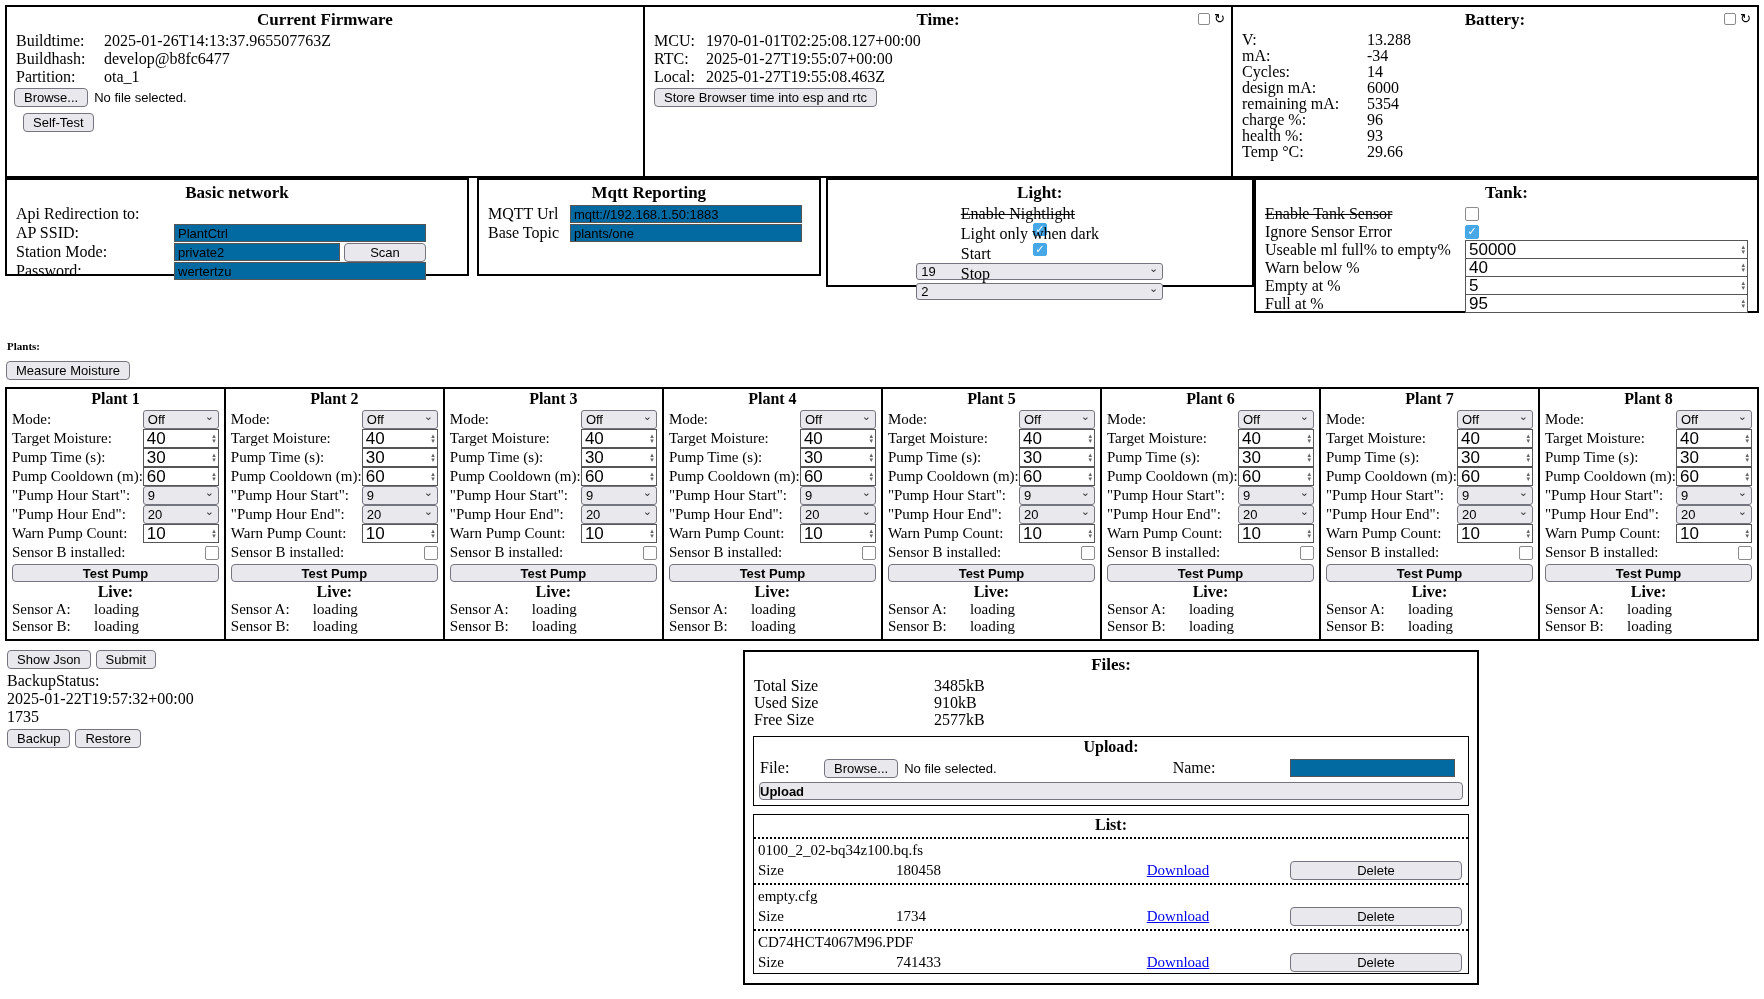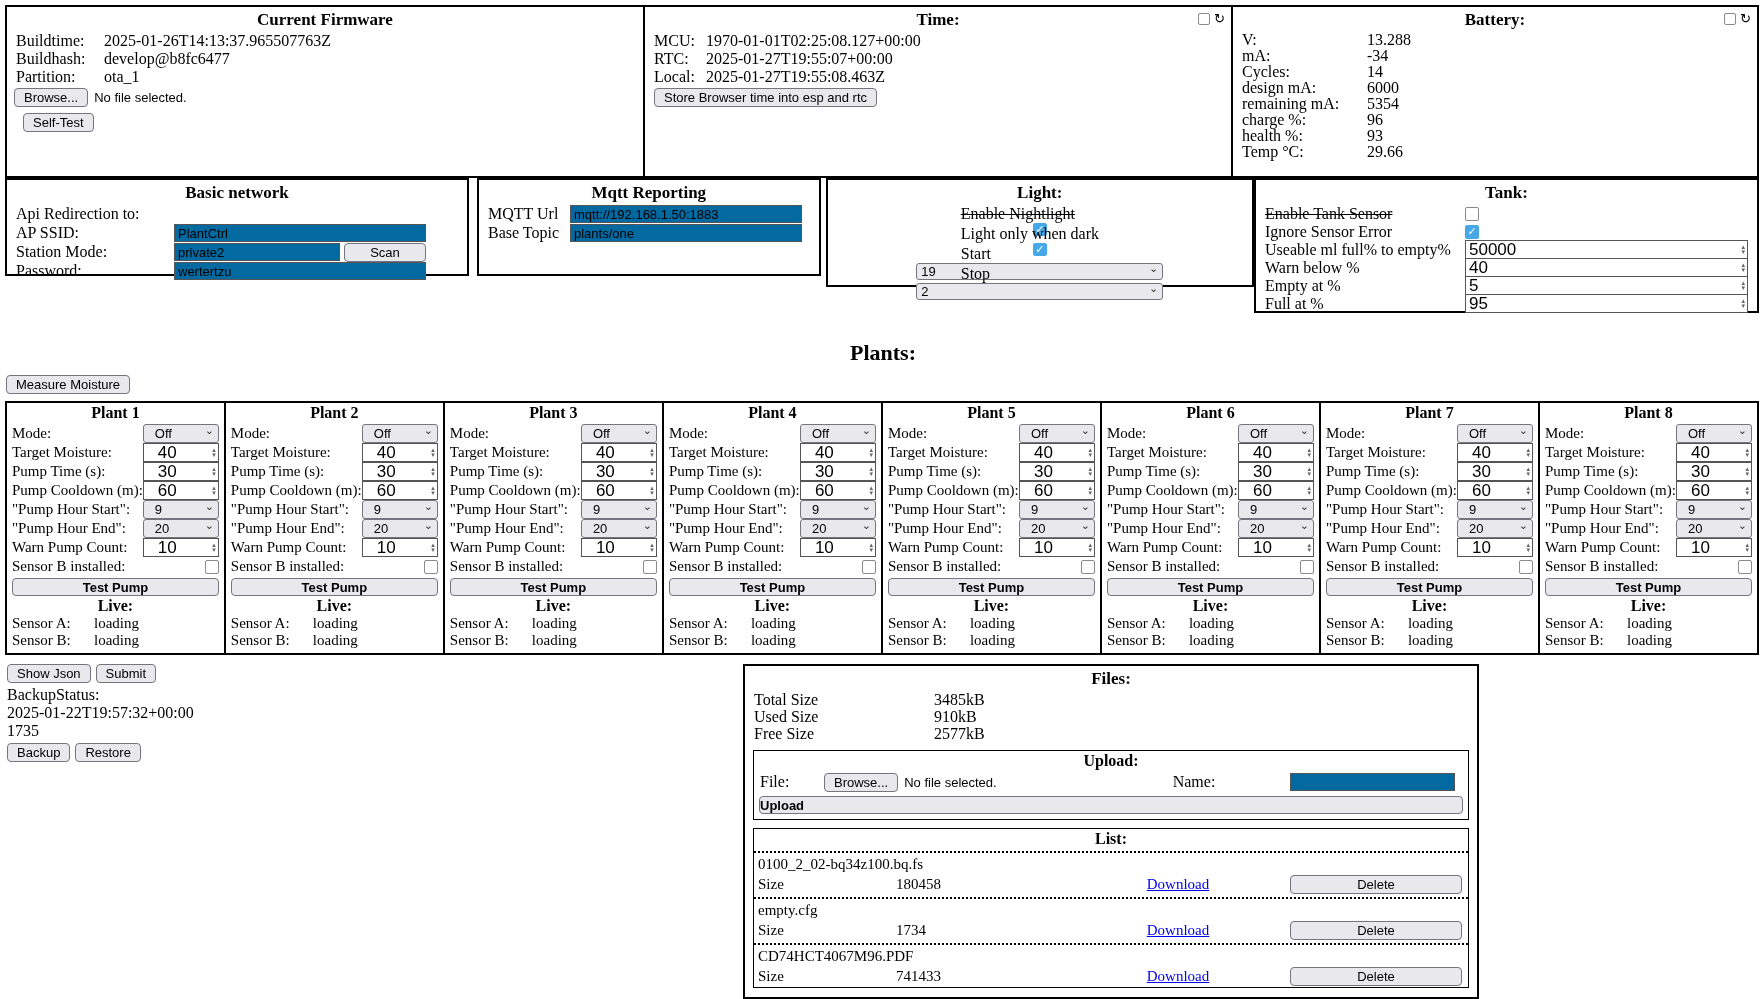--- a/index.html
+++ b/index.html
@@ -88,29 +88,29 @@
   #mqtt-panel .k { width:82px; }
   #mqtt-panel .tinput { width:232px; }
   #light-panel .frow { height:19px;flex-direction:column; }
   #light-panel .k { width:158px; }
   #light-panel .fselect { width:247px; }
   #tank-panel .frow { height:17px; }
   #tank-panel .k { width:200px; }
   #tank-panel .fnum { width:283px; }
 
   
-  .plants-label { font-weight:bold; font-size:22px; margin:27px 0 9px 2px;text-align:center; }
+  .plants-label { font-weight:bold; font-size:11px; margin:27px 0 9px 2px; }
   .measure-row { margin:0 0 7px 1px; }
   .plants-grid { display:grid; grid-template-columns:repeat(8, 1fr); width:1754px; }
   .plant { border:2px solid #000; margin-left:-2px; padding:1px 5px 4px; background:#fff; }
   .plant:first-child { margin-left:0; }
   .plant-title { text-align:center; font-weight:bold; font-size:16px; height:20px; }
   .plant-row { display:flex; justify-content:space-between; align-items:center; height:19px; }
   .plant-row .lbl { font-size:15px; white-space:nowrap; }
-  .plant .fselect, .plant .fnum { width:76px;padding-left:11px; }
+  .plant .fselect, .plant .fnum { width:76px; }
   .testpump { display:block; width:100%; margin-top:2px; height:18px; padding:0; text-align:center; }
   .live-title { text-align:center; font-weight:bold; font-size:16px; height:19px; padding-top:1px; }
   .live-row { display:flex; height:17px; font-size:15px; }
   .live-row .live-k { width:82px; }
 
   
   .bottom { display:flex; margin-top:9px; align-items:flex-start; }
   .bottom-left { width:738px; padding-left:2px; }
   .btnrow { display:flex; gap:5px; margin-bottom:3px; }
   .status-line { line-height:18px; }

